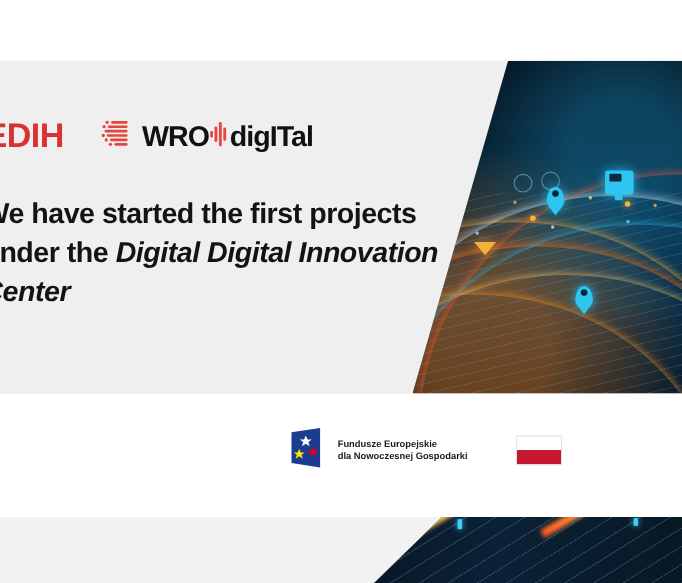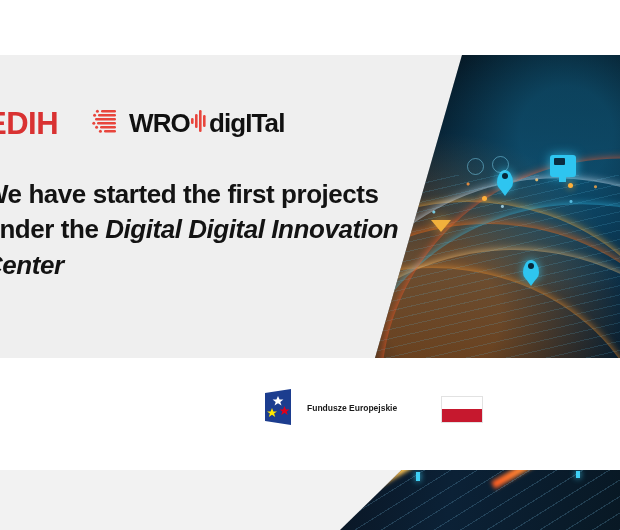--- a/index.html
+++ b/index.html
@@ -485,20 +485,21 @@
         <span>
           <svg width="40" height="40" viewBox="0 0 40 40" aria-hidden="true">
             <path d="M7 6 L33 2 L33 38 L7 34 Z" fill="#1c3d8f"></path>
             <polygon points="20,9 21.6,12.6 25.4,12.6 22.3,14.9 23.5,18.6 20,16.3 16.5,18.6 17.7,14.9 14.6,12.6 18.4,12.6" fill="#ffffff"></polygon>
             <polygon points="14,21 15.4,24.4 19,24.4 16.1,26.5 17.2,30 14,27.8 10.8,30 11.9,26.5 9,24.4 12.6,24.4" fill="#ffe800"></polygon>
             <polygon points="26.5,19 27.9,22.4 31.5,22.4 28.6,24.5 29.7,28 26.5,25.8 23.3,28 24.4,24.5 21.5,22.4 25.1,22.4" fill="#e1001a"></polygon>
           </svg>
         </span>
         <div class="fund-text">
           <div>Fundusze Europejskie</div>
+          <div>dla Nowoczesnej Gospodarki</div>
         </div>
       </div>
 
       <div class="fund-block">
         <span class="flag-pl"></span>
       </div>
 
       <div class="fund-block">
         
       </div>

